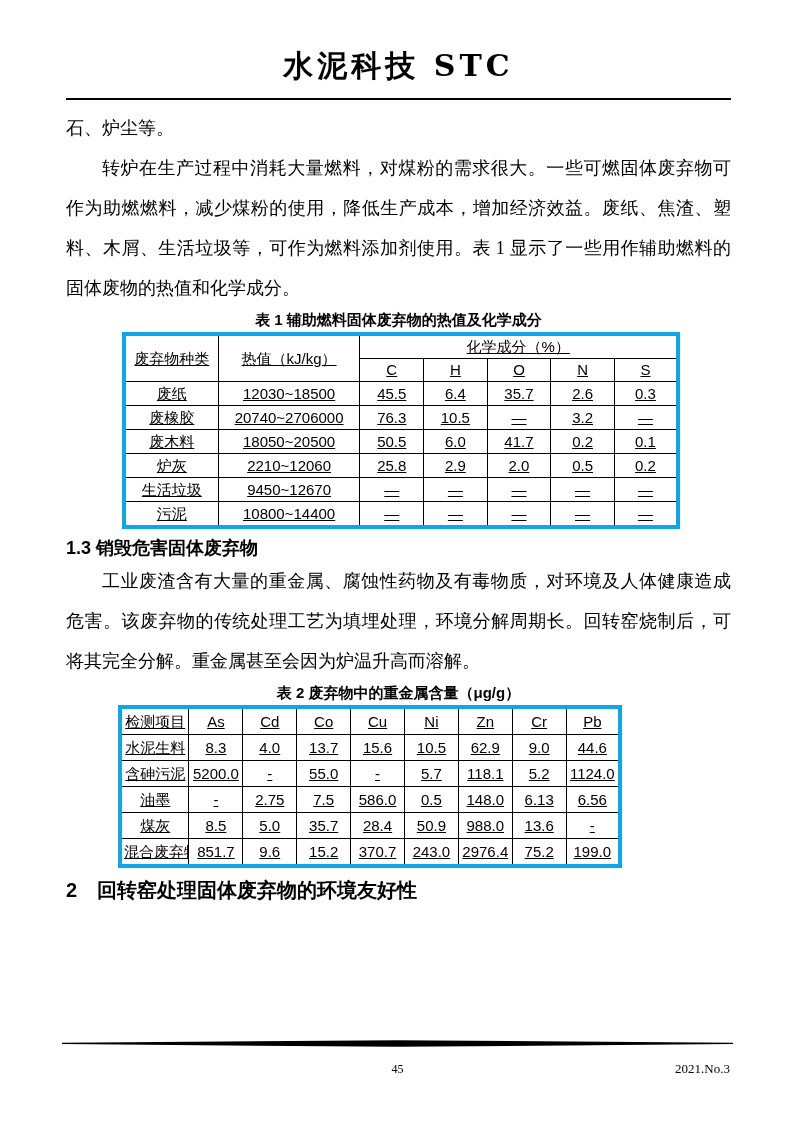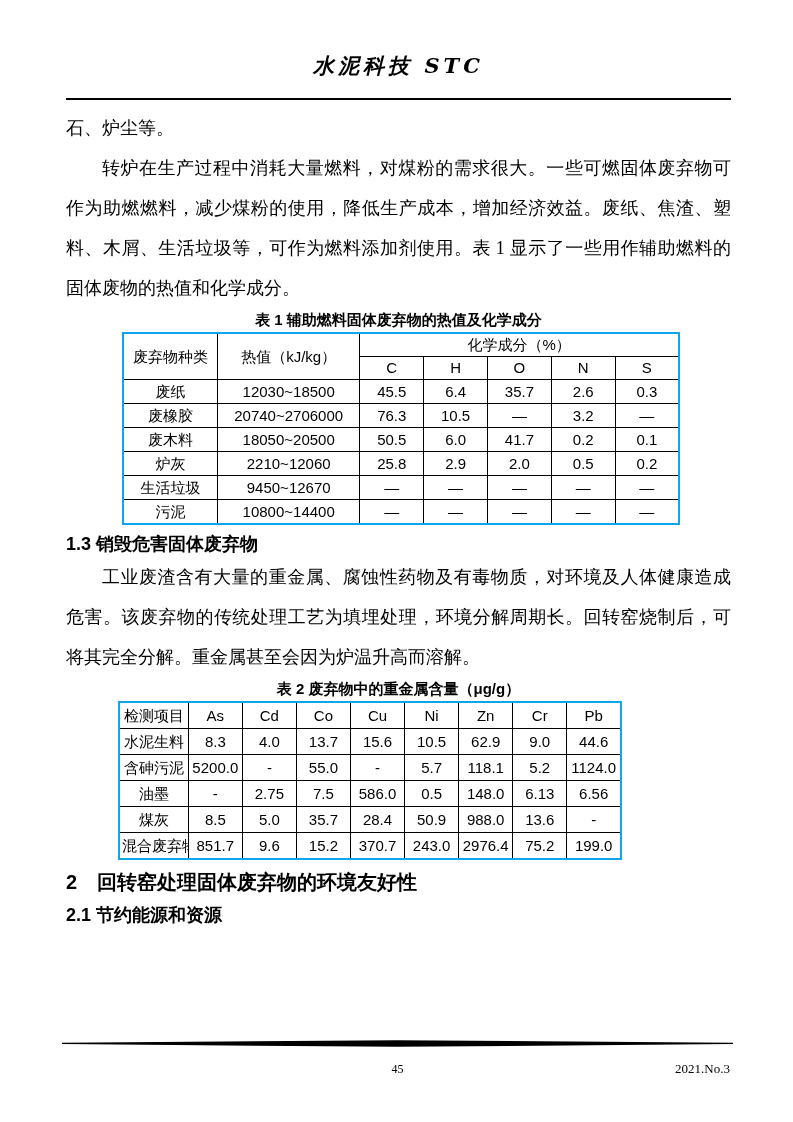--- a/index.html
+++ b/index.html
@@ -4,34 +4,35 @@
 <style>
   html,body{margin:0;padding:0;}
   body{
     width:793px;height:1122px;background:#ffffff;color:#000;
     position:relative;overflow:hidden;
     font-family:"Liberation Serif",serif;
   }
   .content{padding:0 62px 0 66px;}
   .journal-title{
     margin:50px 0 0 0;text-align:center;
-    font-family:"DejaVu Serif",serif;font-style:italic;font-weight:bold;
-    font-size:21px;letter-spacing:4px;line-height:31px;
+    font-family:"DejaVu Serif",serif;font-weight:bold;
+    font-size:30px;letter-spacing:4px;line-height:31px;
   }
   .header-rule{margin-top:17px;border:0;border-top:2px solid #000;height:0;}
   p.line-first{margin:0;font-size:18px;line-height:40px;text-align:justify;}
   p.para{margin:0;font-size:18px;line-height:40px;text-indent:2em;text-align:justify;}
   .tcaption{
     font-family:"Liberation Sans",sans-serif;font-weight:bold;
     font-size:15px;text-align:center;margin:2px 0 2px 0;line-height:20px;
   }
   table{
     border-collapse:collapse;table-layout:fixed;
     font-family:"Liberation Sans",sans-serif;font-size:15px;text-align:center;
-    border:2px solid #0ea5e9;
+    border:4px solid #0ea5e9;
+    text-decoration:underline;
   }
   th,td{border:1px solid #000;padding:0 2px;font-weight:normal;overflow:hidden;white-space:nowrap;}
   .t1{width:558px;margin-left:56px;}
   .t1 th{height:22px;line-height:22px;}
   .t1 td{height:23px;line-height:23px;}
   .t2{width:504px;margin-left:52px;}
   .t2 th,.t2 td{height:25px;line-height:25px;}
   .sec-sub{
     font-family:"Liberation Sans",sans-serif;font-weight:bold;
     font-size:18px;margin:6px 0 0 0;line-height:26px;
@@ -222,21 +223,20 @@
           <td>370.7</td>
           <td>243.0</td>
           <td>2976.4</td>
           <td>75.2</td>
           <td>199.0</td>
         </tr>
       </tbody>
   </table>
 
   <h2 class="sec-main">2　回转窑处理固体废弃物的环境友好性</h2>
-  <h3 class="sec-sub">2.1 节约能源和资源</h3>
 
 </div>
 
 <div class="footer">
   <svg class="footer-line" viewBox="0 0 671 8" preserveAspectRatio="none">
     <polygon points="0,2.7 335,0.3 671,2.7 671,4.1 335,6.8 0,4.1" fill="#000"></polygon>
   </svg>
   <div class="footer-texts">
     <div class="page-num">45</div>
     <div class="issue">2021.No.3</div>

